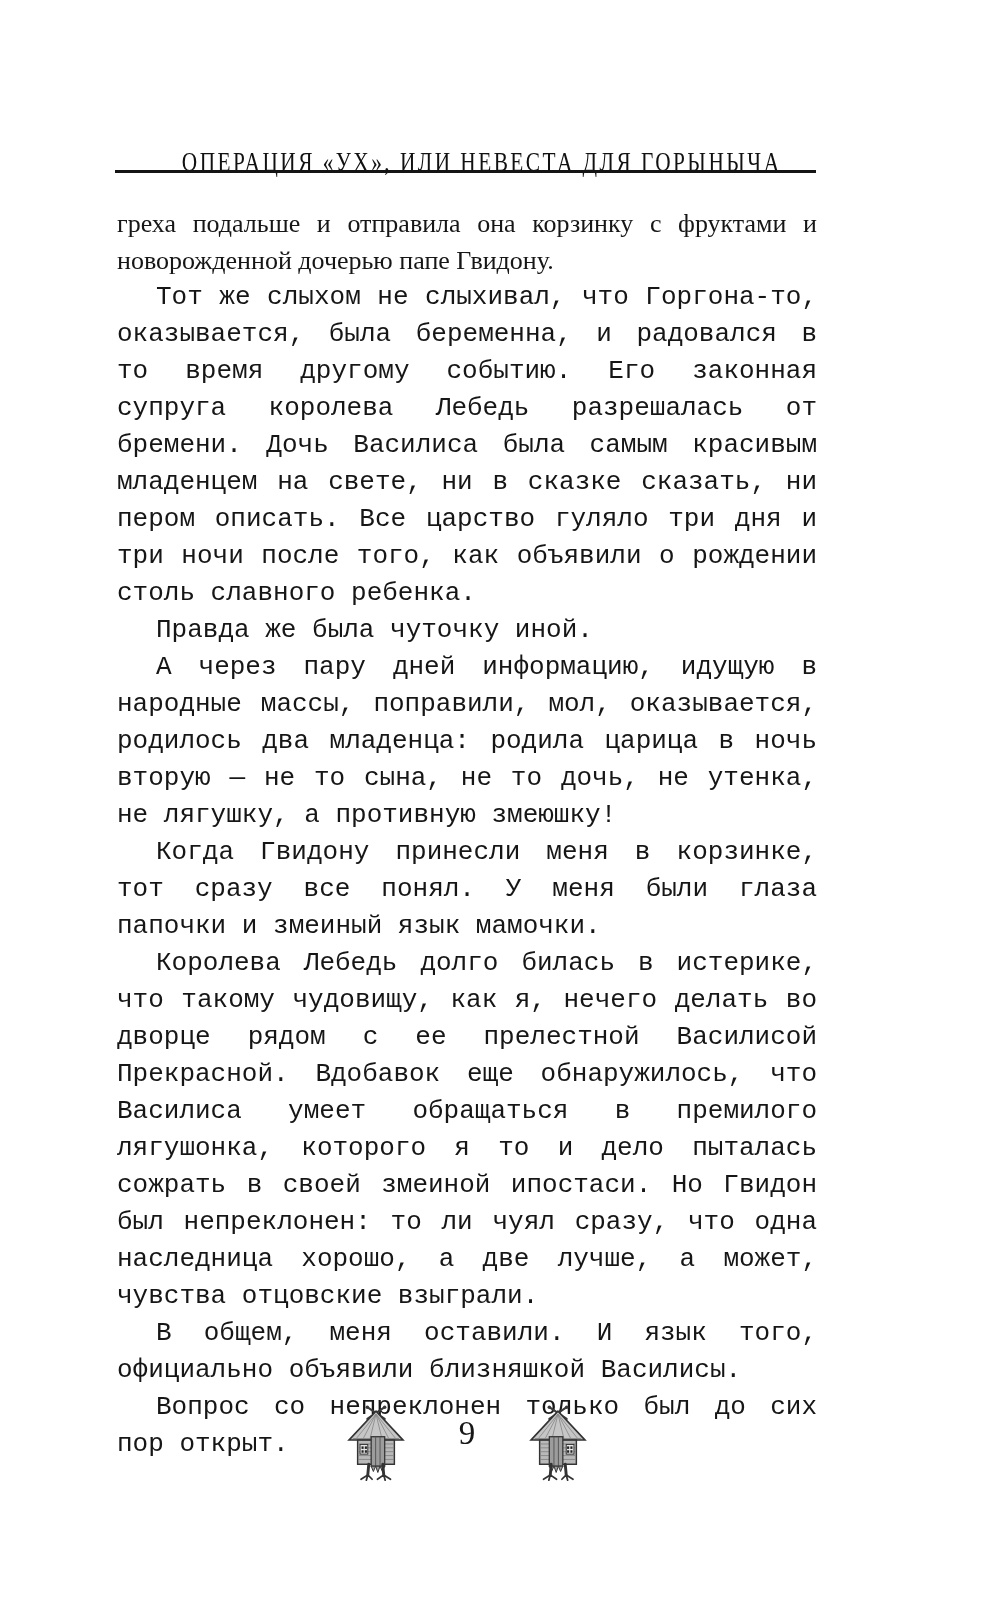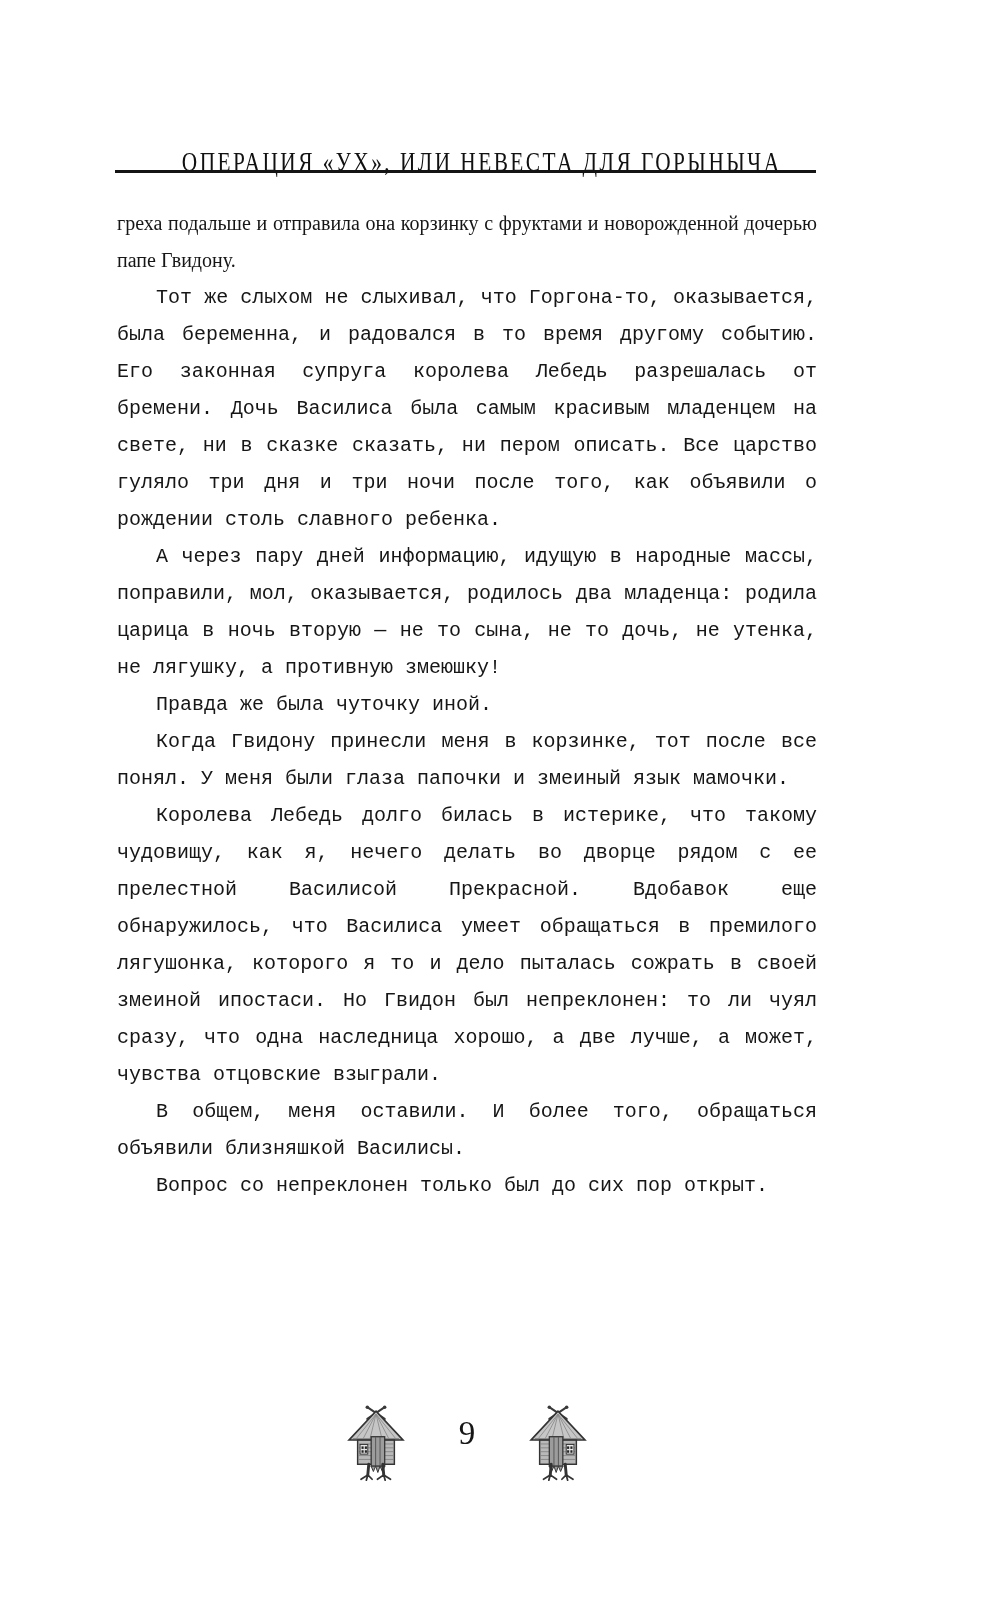--- a/index.html
+++ b/index.html
@@ -43,21 +43,21 @@
     width: 701px;
     height: 3px;
     background: #141414;
   }
   
   .page-text {
     position: absolute;
     left: 117px;
     top: 205px;
     width: 700px;
-    font-size: 20px;
+    font-size: 26px;
     line-height: 37px;
     text-align: justify;
     text-justify: inter-word;
     hyphens: auto;
     -webkit-hyphens: auto;
   }
   .page-text p.para {
     margin: 0;
     padding: 0;
   }
@@ -97,25 +97,25 @@
 
   <div class="running-header">
     <span class="condense">ОПЕРАЦИЯ «УХ», ИЛИ НЕВЕСТА ДЛЯ ГОРЫНЫЧА</span>
   </div>
 
   <div class="header-rule"></div>
 
   <div class="page-text">
       <p class="para">греха подальше и отправила она корзинку с фруктами и новорожденной дочерью папе Гвидону.</p>
       <p class="para indent">Тот же слыхом не слыхивал, что Горгона-то, оказывается, была беременна, и радовался в то время другому событию. Его законная супруга королева Лебедь разрешалась от бремени. Дочь Василиса была самым красивым младенцем на свете, ни в сказке сказать, ни пером описать. Все царство гуляло три дня и три ночи после того, как объявили о рождении столь славного ребенка.</p>
+      <p class="para indent">Правда же была чуточку иной.</p>
       <p class="para indent">А через пару дней информацию, идущую в народные массы, поправили, мол, оказывается, родилось два младенца: родила царица в ночь вторую — не то сына, не то дочь, не утенка, не лягушку, а противную змеюшку!</p>
-      <p class="para indent">Правда же была чуточку иной.</p>
-      <p class="para indent">Когда Гвидону принесли меня в корзинке, тот после все понял. У меня были глаза папочки и змеиный язык мамочки.</p>
+      <p class="para indent">Когда Гвидону принесли меня в корзинке, тот сразу все понял. У меня были глаза папочки и змеиный язык мамочки.</p>
       <p class="para indent">Королева Лебедь долго билась в истерике, что такому чудовищу, как я, нечего делать во дворце рядом с ее прелестной Василисой Прекрасной. Вдобавок еще обнаружилось, что Василиса умеет обращаться в премилого лягушонка, которого я то и дело пыталась сожрать в своей змеиной ипостаси. Но Гвидон был непреклонен: то ли чуял сразу, что одна наследница хорошо, а две лучше, а может, чувства отцовские взыграли.</p>
-      <p class="para indent">В общем, меня оставили. И более того, обращаться объявили близняшкой Василисы.</p>
+      <p class="para indent">В общем, меня оставили. И язык того, официально объявили близняшкой Василисы.</p>
       <p class="para indent">Вопрос со непреклонен только был до сих пор открыт.</p>
     </div>
 
   <div class="footer">
 
     <span class="hut">
       <svg viewBox="0 0 60 80" xmlns="http://www.w3.org/2000/svg">
 
         <g stroke="#3a3a3a" stroke-width="2.2" stroke-linecap="round">
           <line x1="21" y1="3" x2="39" y2="15"></line>

